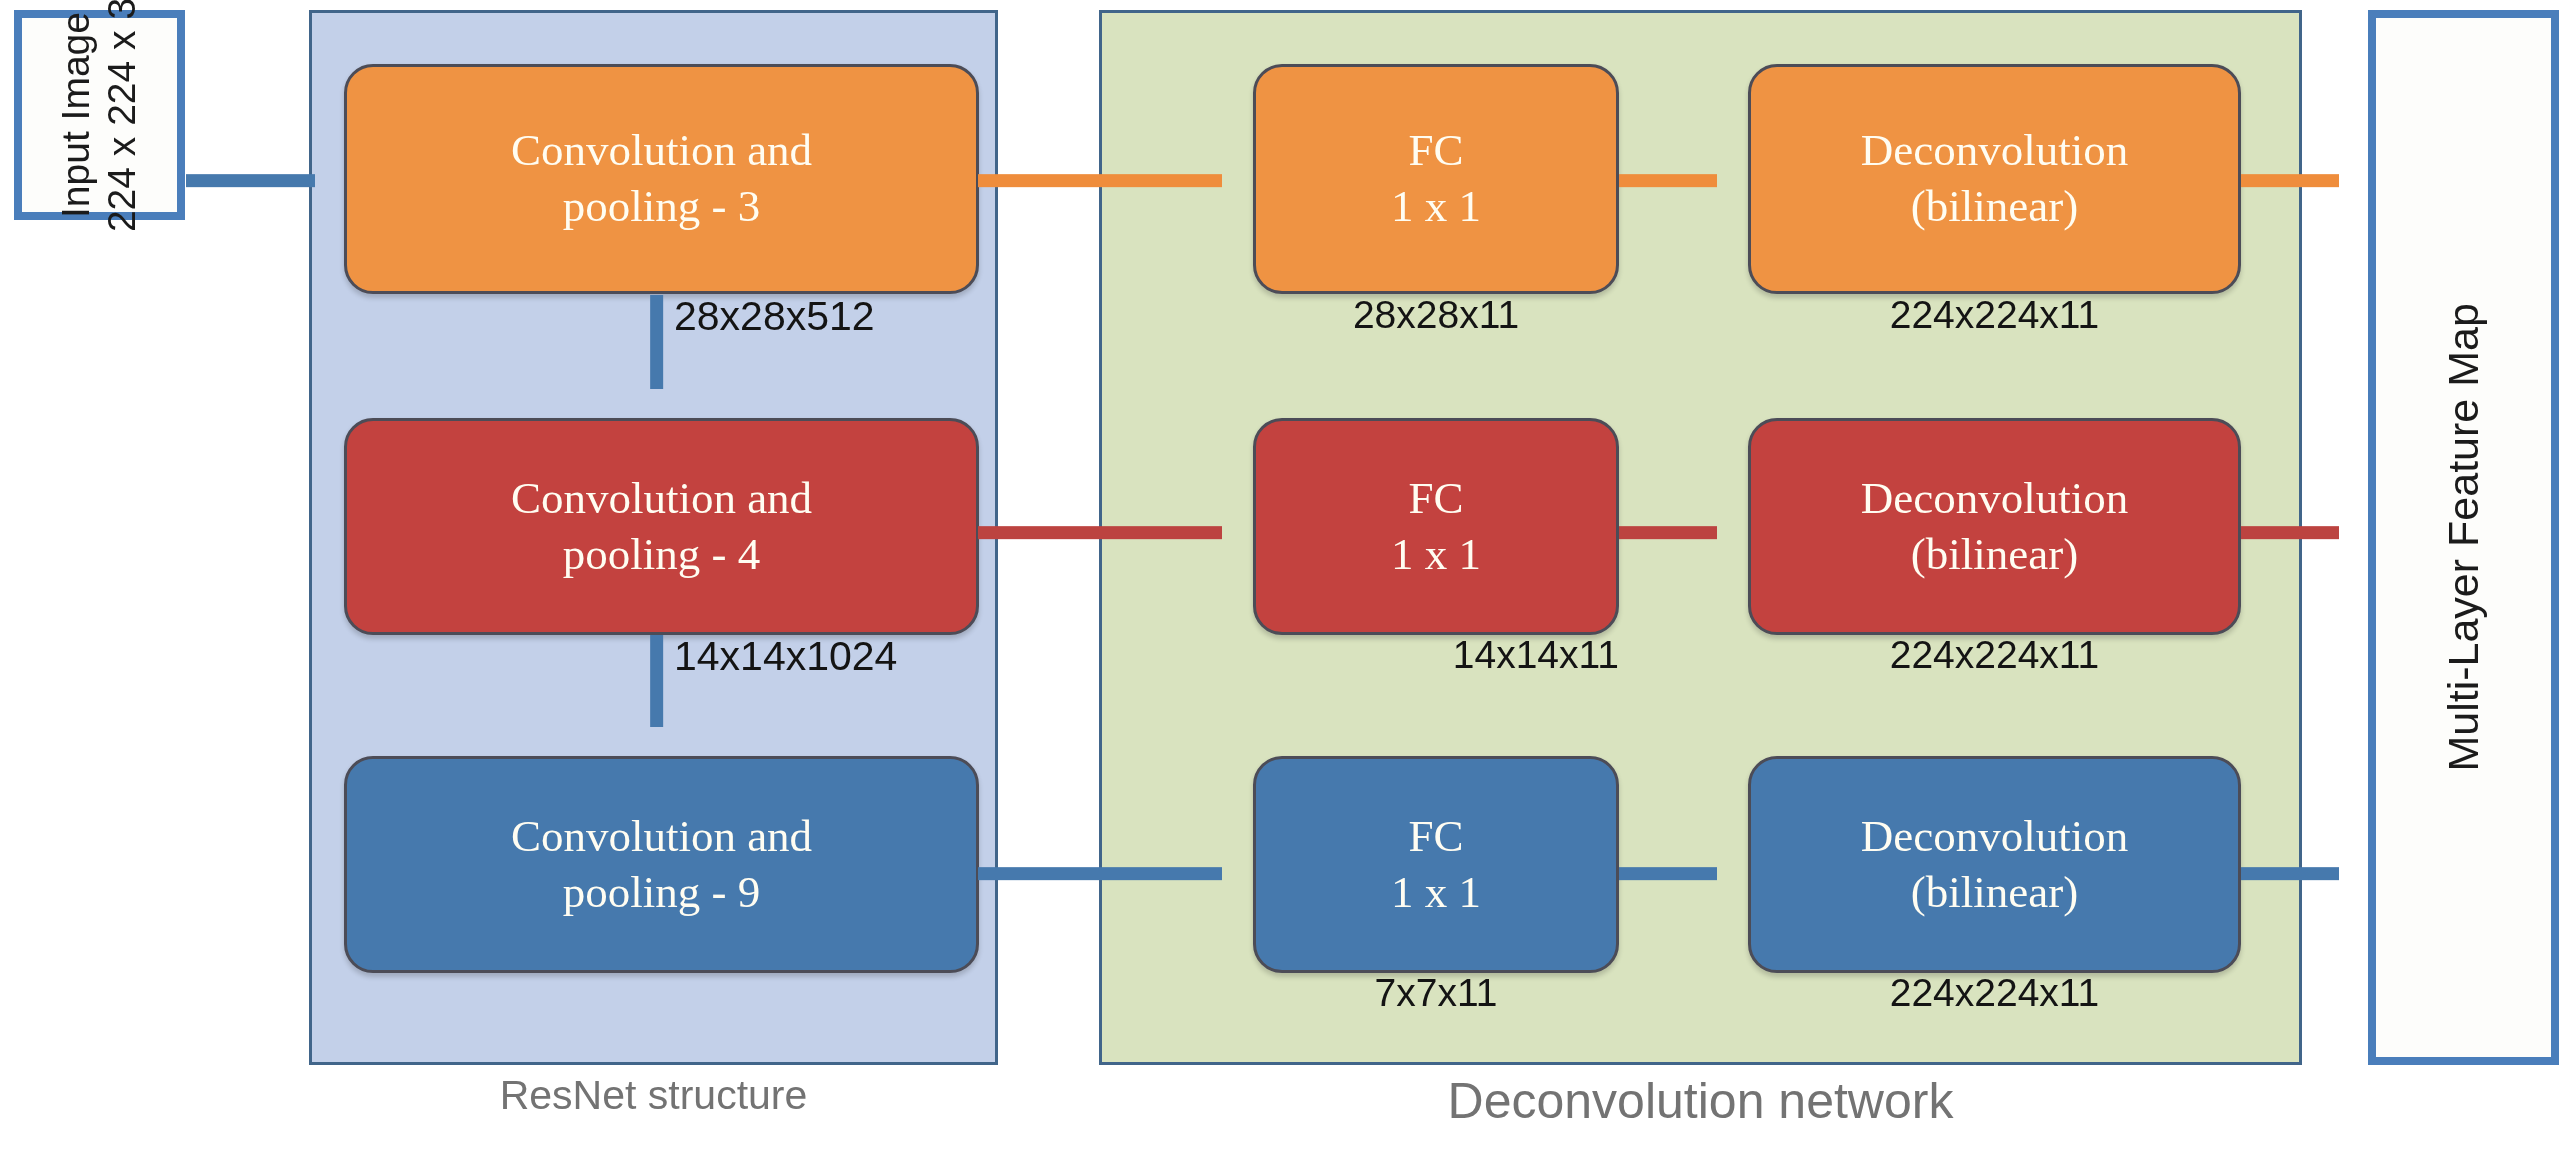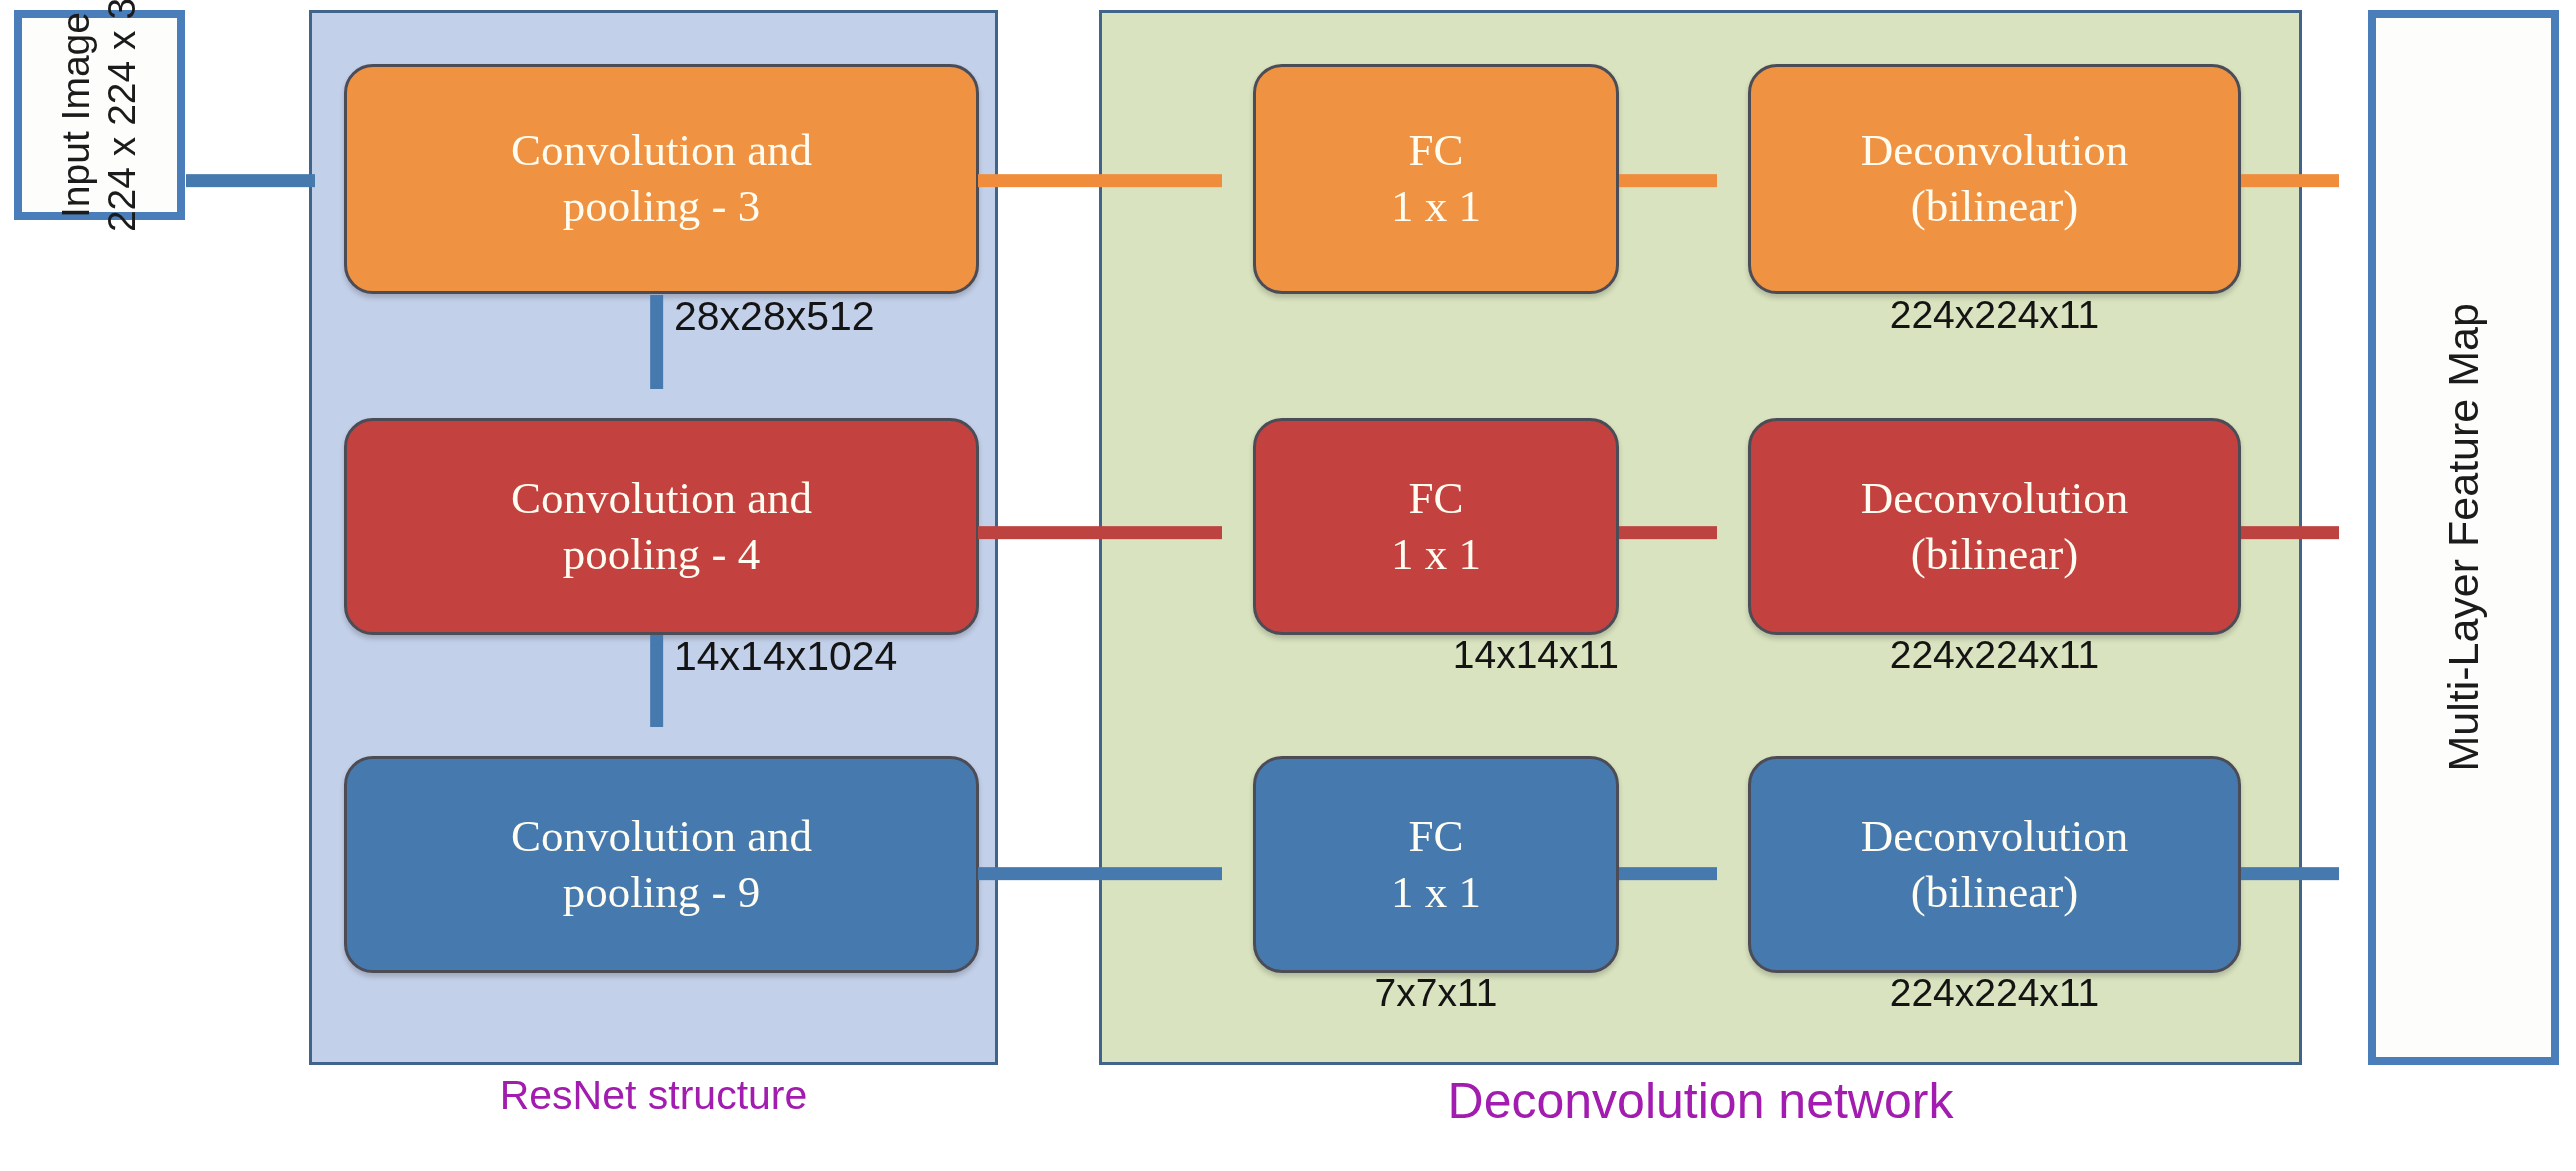--- a/index.html
+++ b/index.html
@@ -28,21 +28,21 @@
   
   .panel{
     position:absolute;
     box-sizing:border-box;
     border:3.9px solid #41658a;
   }
   #resnet-panel{background:#c3d0e9;}
   #deconv-panel{background:#d9e3bf;}
   .panel-caption{
     position:absolute;
-    color:#a21caf;
+    color:#737373;
     text-align:center;
     white-space:nowrap;
   }
   
   .block{
     position:absolute;
     box-sizing:border-box;
     border-radius:29px;
     border:3.9px solid #4c4c57;
     display:flex;flex-direction:column;
@@ -118,20 +118,21 @@
 
   <div class="arrow-h a-or" style="left:978px;top:159px;width:283px;height:43px;">
     <div class="shaft" style="width:244px;"></div>
       <div class="head"></div>
   </div>
 
   <div class="block orange" style="left:1253px;top:64px;width:366px;height:230px;font-size:45px;">
     <span class="line">FC</span>
     <span class="line">1 x 1</span>
   </div>
+  <div class="dim" style="left:1253px;top:293px;width:366px;text-align:center;font-size:39px;">28x28x11</div>
 
   <div class="arrow-h a-or" style="left:1619px;top:159px;width:137px;height:43px;">
     <div class="shaft" style="width:98px;"></div>
       <div class="head"></div>
   </div>
 
   <div class="block orange" style="left:1748px;top:64px;width:493px;height:230px;font-size:45px;">
     <span class="line">Deconvolution</span>
     <span class="line">(bilinear)</span>
   </div>

